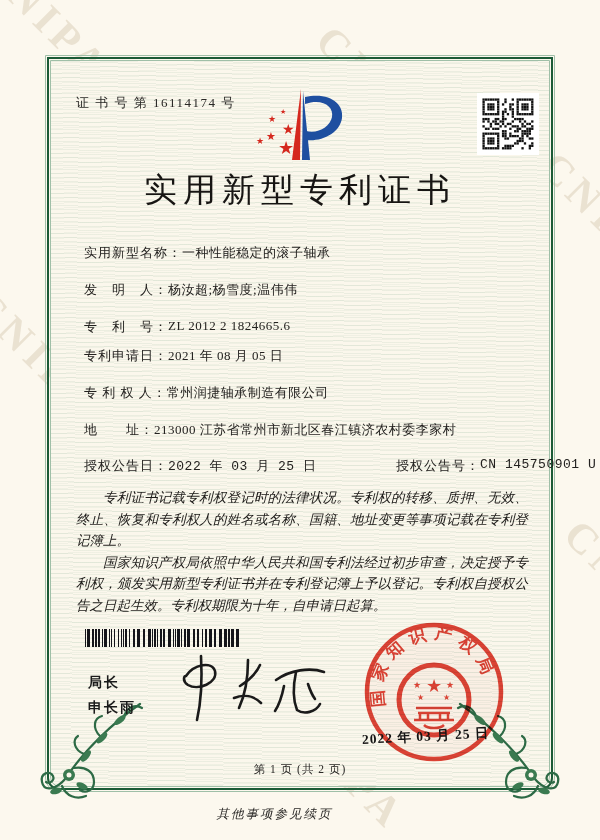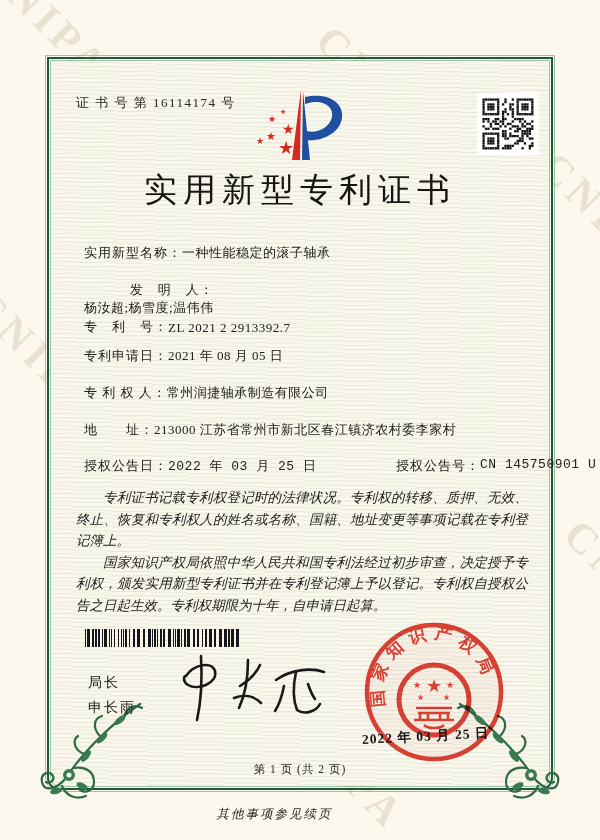--- a/index.html
+++ b/index.html
@@ -55,39 +55,39 @@
   }
   .logo { position:absolute; left:246px; top:84px; z-index:2; }
   .qr   { position:absolute; left:477px; top:93px; z-index:2; background:#fff; padding:3px; }
   .title {
     position:absolute; left:0; top:168px; width:600px; z-index:2;
     text-align:center;
     font-size:33px; font-weight:400; letter-spacing:6px; color:#171513;
   }
   .field-row {
     position:absolute; left:84px; z-index:2;
-    display:flex; align-items:flex-end;
+    display:flex; align-items:flex-start;
     font-size:13px; white-space:pre;
   }
   .field-row .flabel { letter-spacing:1px; color:#23211f; flex-shrink:0; }
   .field-row .fvalue { letter-spacing:0.5px; color:#23211f; }
   .grant-no { position:absolute; left:312px; top:0; display:flex; white-space:pre; }
   .body-text {
     position:absolute; left:76px; top:487px; width:452px; z-index:2;
     font-size:13.5px; line-height:21.5px;
     font-style:italic;
     text-align:justify;
     color:#1c1a18;
   }
   .body-text p { text-indent:2em; }
   .barcode { position:absolute; left:85px; top:629px; z-index:2; }
   .signer {
     position:absolute; left:88px; top:670px; z-index:2;
     font-family:"Liberation Sans","DejaVu Sans",sans-serif;
-    font-size:14px; font-weight:400; line-height:25px; color:#1b1b1b;
+    font-size:14px; font-weight:700; line-height:25px; color:#1b1b1b;
     letter-spacing:2px;
   }
   .signature { position:absolute; left:168px; top:648px; z-index:2; }
   .seal { position:absolute; left:358px; top:616px; z-index:3; opacity:.93; mix-blend-mode:multiply; }
   .seal-date {
     position:absolute; left:362px; top:727px; width:150px; z-index:4;
     font-size:13.5px; font-weight:700; letter-spacing:1px; color:#141414;
     transform:rotate(-3deg); white-space:nowrap;
   }
   .page-info {
@@ -391,25 +391,25 @@
     <rect x="32.34782608695652" y="56.608695652173914" width="2.560869565217391" height="2.560869565217391" fill="#111"></rect>
     <rect x="45.82608695652174" y="56.608695652173914" width="2.560869565217391" height="2.560869565217391" fill="#111"></rect>
     <rect x="53.91304347826087" y="56.608695652173914" width="2.560869565217391" height="2.560869565217391" fill="#111"></rect>
   </svg>
 
 <div class="title">实用新型专利证书</div>
 
 <div class="field-row" style="top:244px;">
   <span class="flabel">实用新型名称：</span><span class="fvalue">一种性能稳定的滚子轴承</span>
 </div>
-<div class="field-row" style="top:281px;flex-direction:column;">
+<div class="field-row" style="top:281px;">
   <span class="flabel">发　明　人：</span><span class="fvalue">杨汝超;杨雪度;温伟伟</span>
 </div>
 <div class="field-row" style="top:318px;">
-  <span class="flabel">专　利　号：</span><span class="fvalue">ZL 2021 2 2913392.7</span>
+  <span class="flabel">专　利　号：</span><span class="fvalue">ZL 2012 2 1824665.6</span>
 </div>
 <div class="field-row" style="top:347px;">
   <span class="flabel">专利申请日：</span><span class="fvalue">2021 年 08 月 05 日</span>
 </div>
 <div class="field-row" style="top:384px;">
   <span class="flabel">专 利 权 人：</span><span class="fvalue">常州润捷轴承制造有限公司</span>
 </div>
 <div class="field-row" style="top:421px;">
   <span class="flabel">地　　址：</span><span class="fvalue">213000 江苏省常州市新北区春江镇济农村委李家村</span>
 </div>

